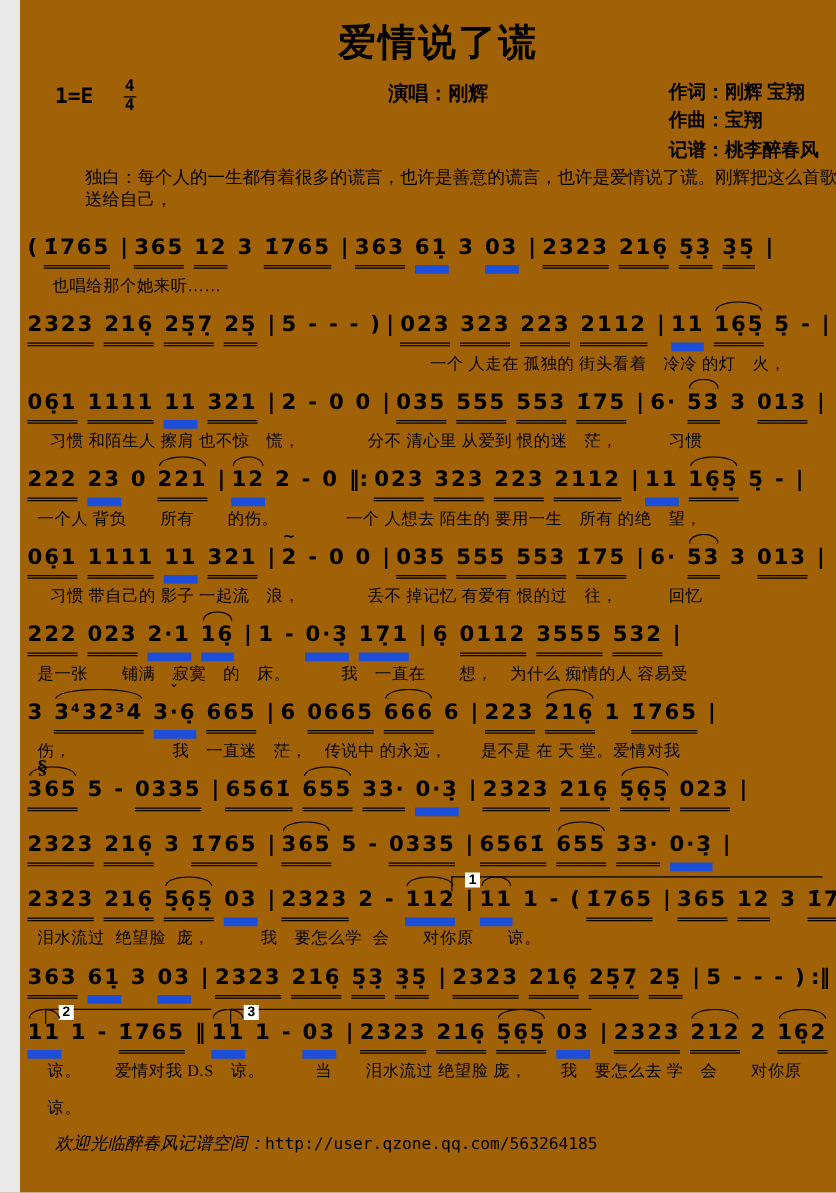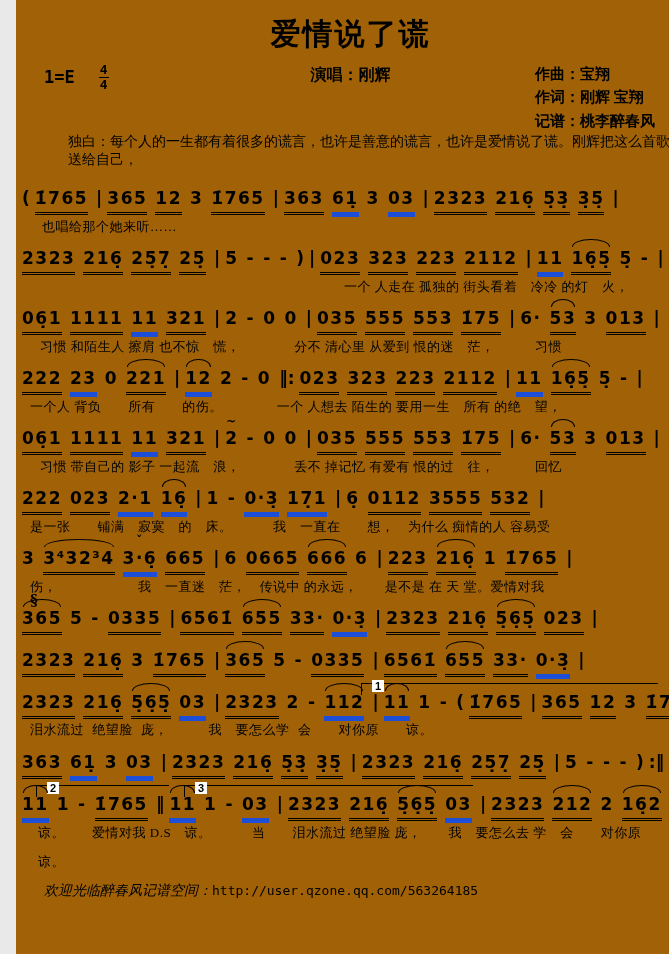--- a/index.html
+++ b/index.html
@@ -17,21 +17,21 @@
              font-family:"Liberation Serif",serif;}
   .credits{position:absolute;right:30px;top:8px;text-align:left;font-size:15px;font-weight:bold;
            font-family:"Liberation Serif",serif;line-height:1.55;}
   .monologue{font-size:14px;font-family:"Liberation Serif",serif;
              padding:0 10px 2px 52px;letter-spacing:0;}
   
   #score{padding:6px 0 0 0;}
   .line{position:relative;padding:9px 6px 0 6px;margin-bottom:2px;}
   .notes{white-space:nowrap;font-size:17px;font-weight:bold;font-family:"DejaVu Sans",sans-serif;line-height:24px;}
   .tok{display:inline-block;position:relative;margin:0 8px 0 0;letter-spacing:1.5px;padding-bottom:2px;}
-  .tok.u1{border-bottom:5px solid #1d4ed8;}
+  .tok.u1{border-bottom:7px solid #1d4ed8;}
   .tok.u2{border-bottom:3px double #000;}
   .tok.pb{letter-spacing:0;margin:0 5px 0 0;}
   .tok.arc::before{content:"";position:absolute;top:-7px;left:1px;right:1px;height:7px;
         border:1.5px solid #000;border-bottom:none;border-radius:50% 50% 0 0/100% 100% 0 0;}
   .tok[data-above]::after{content:attr(data-above);position:absolute;top:-17px;left:50%;
         transform:translateX(-50%);font-size:12px;font-weight:bold;}
   .lyrics{font-size:13px;font-family:"Liberation Serif",serif;white-space:pre;line-height:17px;
           margin-top:1px;letter-spacing:0.5px;}
   .volta{position:absolute;top:2px;height:11px;border-top:1px solid #000;border-left:1px solid #000;}
   .volta .vlabel{position:relative;top:-8px;left:10px;font-size:11px;font-weight:bold;background:#fff;padding:0 3px;}
@@ -49,22 +49,22 @@
   <div class="meta">
     <div class="keysig">
       <span>1=E</span>
       <span class="frac">
         <span class="num">4</span>
         <span>4</span>
       </span>
     </div>
     <div class="performer">演唱：刚辉</div>
     <div class="credits">
+      <div>作词：刚辉 宝翔</div>
       <div>作曲：宝翔</div>
-      <div>作词：刚辉 宝翔</div>
       <div>记谱：桃李醉春风</div>
     </div>
   </div>
 
   <div class="monologue">独白：每个人的一生都有着很多的谎言，也许是善意的谎言，也许是爱情说了谎。刚辉把这么首歌送给自己，</div>
 
   <div id="score">
       <div class="line">
         <div class="notes"><span class="tok pb">(</span><span class="tok u2">1̇765</span><span class="tok pb">|</span><span class="tok u2">365</span><span class="tok u2">12</span><span class="tok">3</span><span class="tok u2">1̇765</span><span class="tok pb">|</span><span class="tok u2">363</span><span class="tok u1">61̣</span><span class="tok">3</span><span class="tok u1">03</span><span class="tok pb">|</span><span class="tok u2">2323</span><span class="tok u2">216̣</span><span class="tok u2">5̣3̣</span><span class="tok u2">3̣5̣</span><span class="tok pb">|</span></div>
         <div class="lyrics" style="padding-left: 20px;">也唱给那个她来听……</div>

